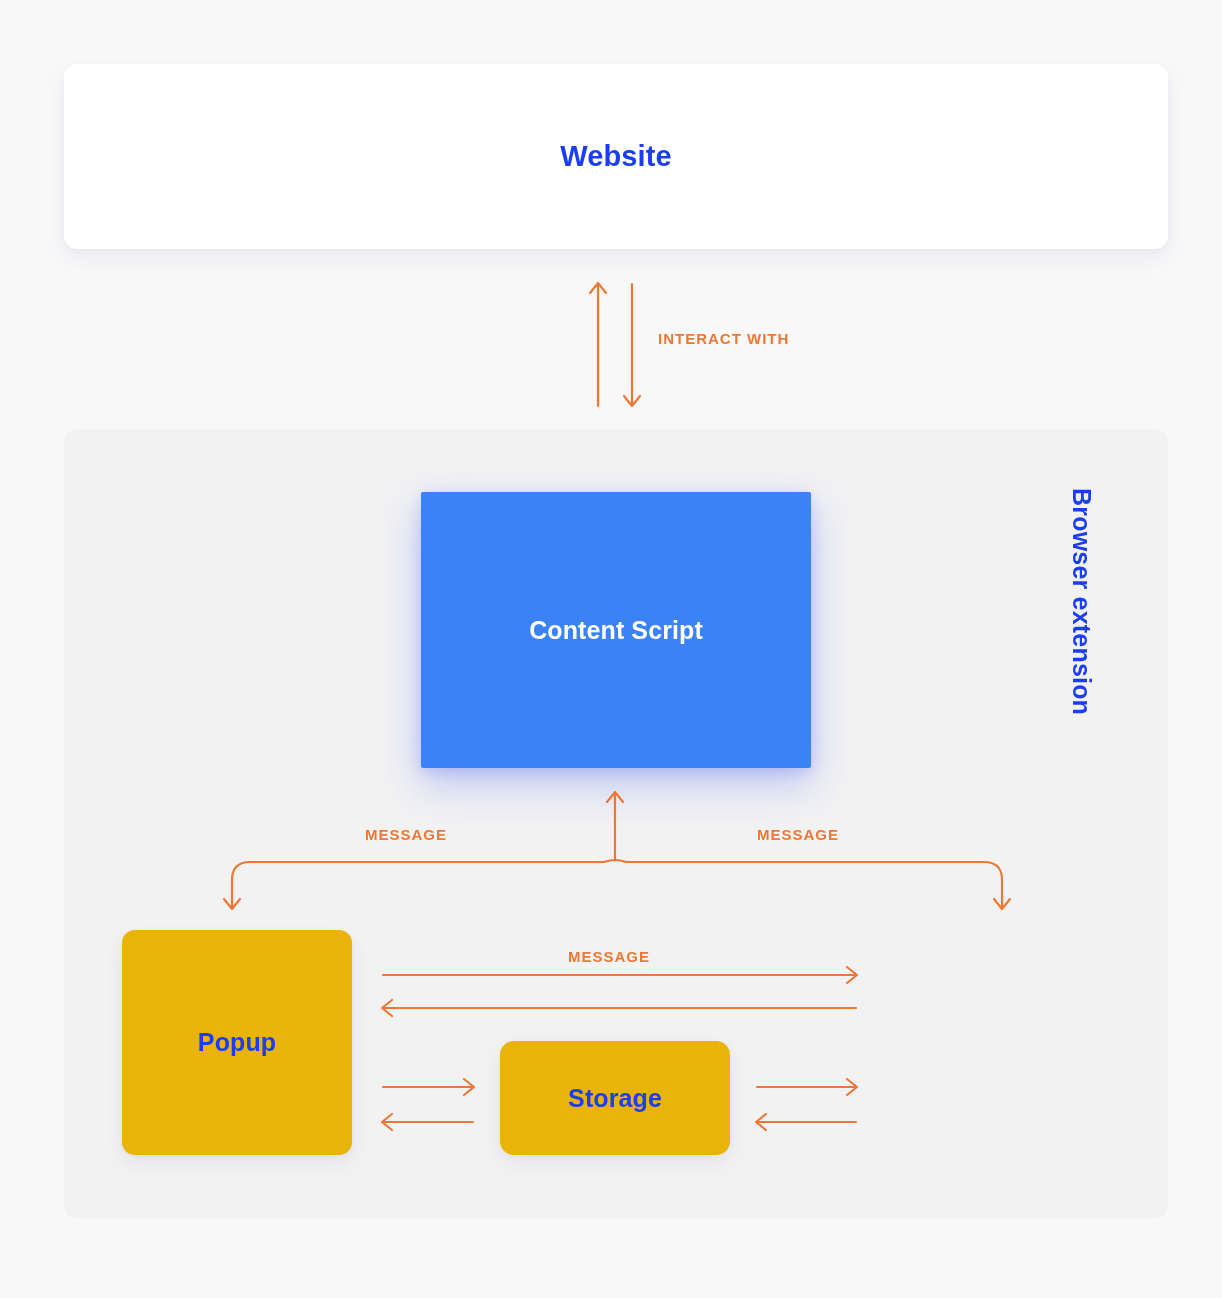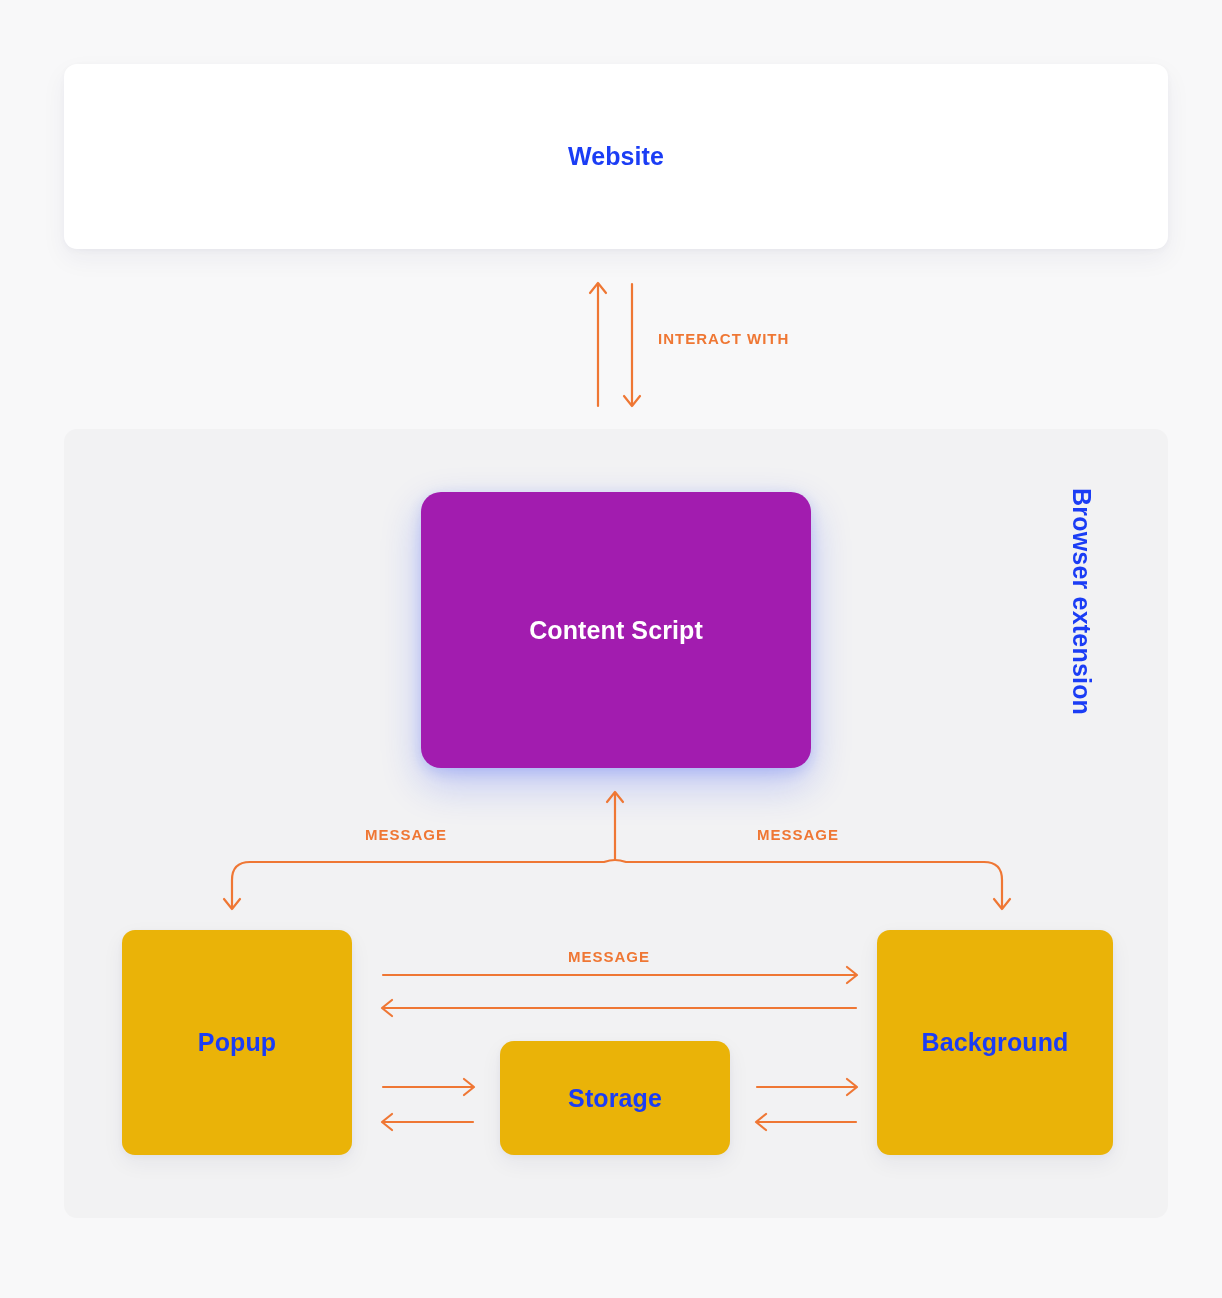--- a/index.html
+++ b/index.html
@@ -29,21 +29,21 @@
     height: 185px;
     background: #ffffff;
     border-radius: 13px;
     box-shadow: 0 10px 26px rgba(30, 40, 90, 0.055),
                 0 2px 6px rgba(30, 40, 90, 0.035);
     display: flex;
     align-items: center;
     justify-content: center;
   }
   .website-label {
-    font-size: 25px;
+    font-size: 29px;
     font-weight: 700;
     color: #1b3df5;
     letter-spacing: 0.1px;
   }
 
   
   .extension-panel {
     position: absolute;
     left: 64px;
     top: 429px;
@@ -67,22 +67,22 @@
     letter-spacing: 0.2px;
   }
 
   
   .content-script-box {
     position: absolute;
     left: 421px;
     top: 492px;
     width: 390px;
     height: 276px;
-    background: #a21caf;
-    border-radius: 20px;
+    background: #3b82f6;
+    border-radius: 2px;
     box-shadow: 0 16px 40px rgba(22, 54, 245, 0.24),
                 0 4px 14px rgba(22, 54, 245, 0.16);
     display: flex;
     align-items: center;
     justify-content: center;
   }
   .content-script-label {
     font-size: 25px;
     font-weight: 700;
     color: #ffffff;
@@ -155,23 +155,20 @@
   </div>
 
   <div class="node-box popup-box">
     <span class="node-label">Popup</span>
   </div>
 
   <div class="node-box storage-box">
     <span class="node-label">Storage</span>
   </div>
 
-  <div class="node-box background-box">
-    <span class="node-label">Background</span>
-  </div>
 
   <svg class="connector-layer" viewBox="0 0 1222 1298" width="1222" height="1298">
     <g fill="none" stroke="#ef7734" stroke-width="2.2" stroke-linecap="round" stroke-linejoin="round">
 
       <g>
         <path d="M 598 406 L 598 284"></path>
         <path d="M 590 293 L 598 283 L 606 293"></path>
       </g>
 
       <g>

